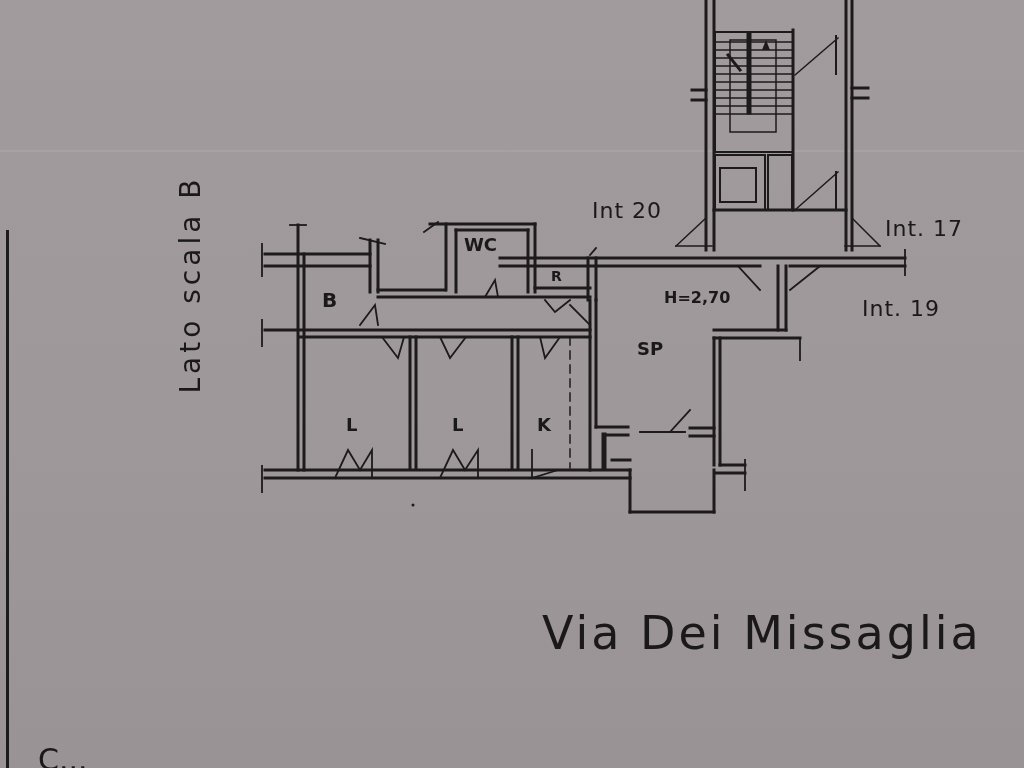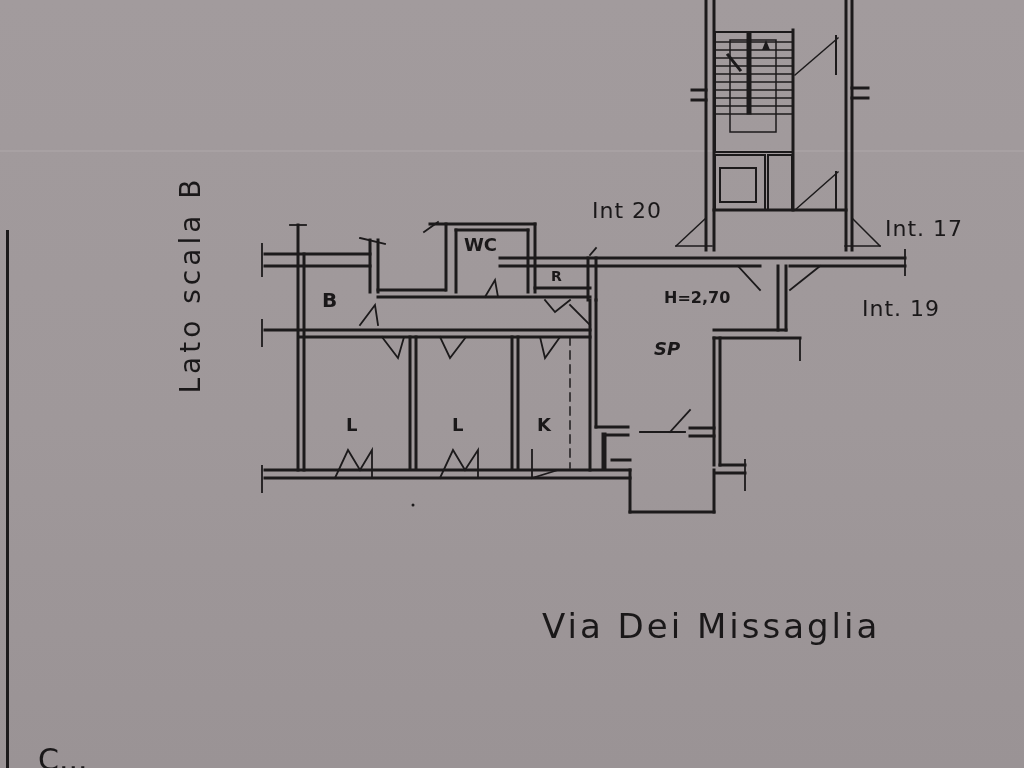--- a/index.html
+++ b/index.html
@@ -22,21 +22,21 @@
     background:#1c1a1b;
   }
   svg.plan { position:absolute; left:0; top:0; }
   .hand {
     position:absolute; color:#1a1819;
     font-family: "DejaVu Sans", sans-serif;
     white-space:nowrap;
   }
   .lbl-room { font-size:18px; font-weight:bold; }
   .lbl-int { font-size:22px; letter-spacing:1px; }
-  .street { font-size:34px; letter-spacing:3px; left:542px; top:606px; }
+  .street { font-size:46px; letter-spacing:3px; left:542px; top:606px; }
   .side { font-size:28px; letter-spacing:4px; left:32px; top:268px; transform:rotate(-90deg); transform-origin:center; width:320px; text-align:center; }
   .footer { font-size:30px; left:38px; top:742px; }
 </style>
 </head>
 <body>
 
 <div class="paper"></div>
 <div class="fold"></div>
 <div class="border-line"></div>
 
@@ -173,21 +173,21 @@
     <line x1="424" y1="232" x2="438" y2="222"></line>
     <line x1="905" y1="250" x2="905" y2="275"></line>
     <line x1="745" y1="460" x2="745" y2="490"></line>
   </g>
   <circle cx="413" cy="505" r="1.5" fill="#1c1a1b" stroke="none"></circle>
 </svg>
 
 <span class="hand lbl-room" style="left:322px;top:288px;font-size:20px;">B</span>
 <span class="hand lbl-room" style="left:464px;top:234px;">WC</span>
 <span class="hand lbl-room" style="left:551px;top:268px;font-size:14px;">R</span>
-<span class="hand lbl-room" style="left:654px;top:338px;font-style:italic;">SP</span>
+<span class="hand lbl-room" style="left:637px;top:338px;">SP</span>
 <span class="hand lbl-room" style="left:346px;top:414px;">L</span>
 <span class="hand lbl-room" style="left:452px;top:414px;">L</span>
 <span class="hand lbl-room" style="left:537px;top:414px;">K</span>
 <span class="hand lbl-room" style="left:620px;top:288px;font-size:16px;margin-left:44px;">H=2,70</span>
 
 <span class="hand lbl-int" style="left:592px;top:198px;">Int 20</span>
 <span class="hand lbl-int" style="left:885px;top:200px;margin-top:16px;">Int. 17</span>
 <span class="hand lbl-int" style="left:862px;top:296px;">Int. 19</span>
 
 <span class="hand side" style="left:30px;top:268px;">Lato scala B</span>

